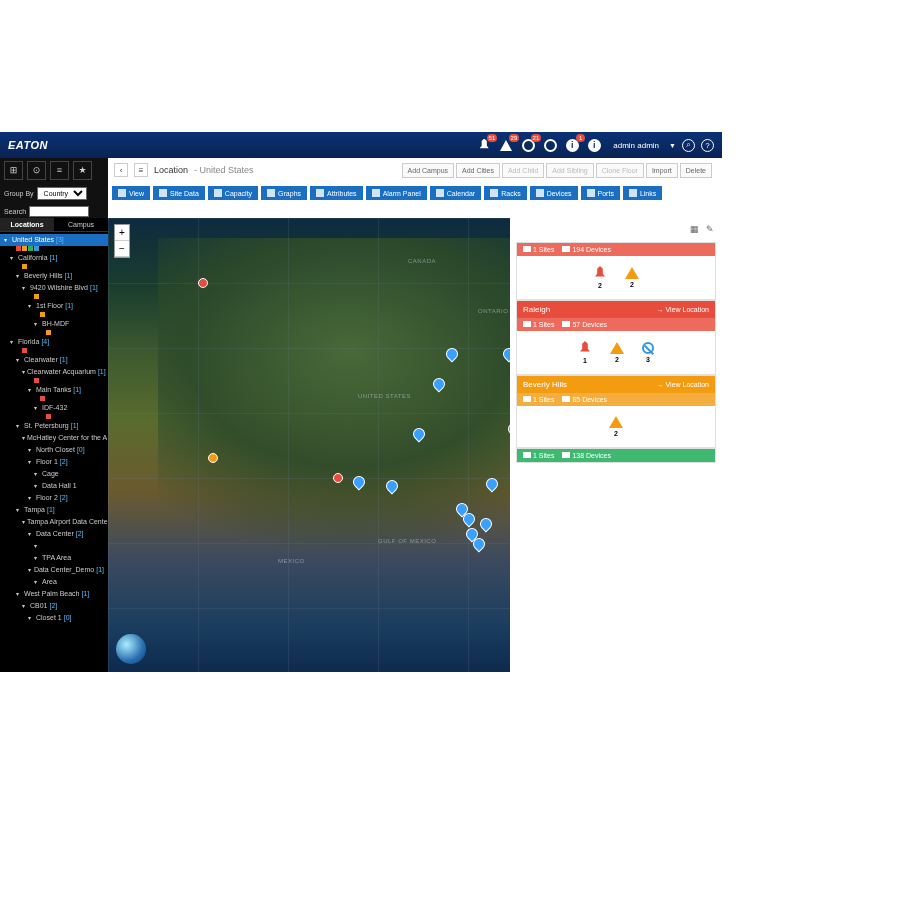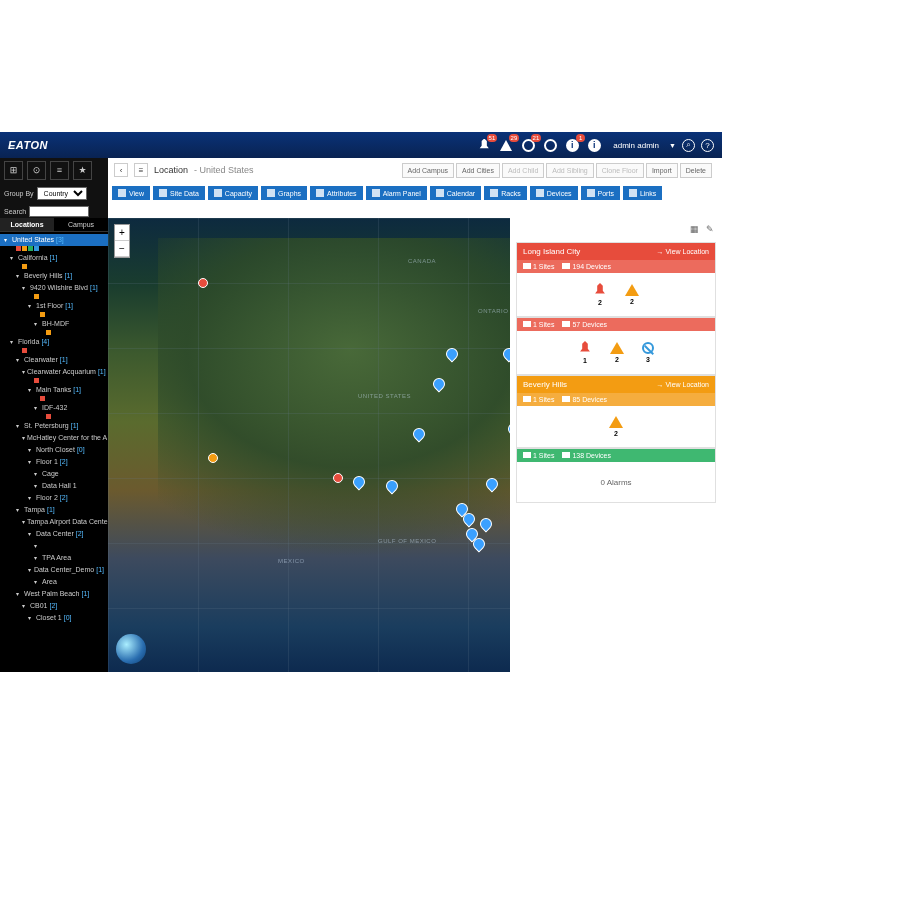--- a/index.html
+++ b/index.html
@@ -429,40 +429,40 @@
         </div>
     </div>
 
     <div class="cards">
       <div class="cards-head">
         <span>▦</span>
         <span>✎</span>
       </div>
       <div id="cards">
           <div class="card">
-            <div class="card-head red">
-              <span>Long Island City</span>
-              <span class="view-link">→ View Location</span>
-            </div>
             <div class="card-sub red">
               <span><span class="dev-ic"></span>1 Sites</span>
               <span><span class="dev-ic"></span>194 Devices</span>
             </div>
             <div class="card-body">
               <div class="alarm">
                 <div class="ico-bell"></div>
                 <span class="num">2</span>
               </div>
               <div class="alarm">
                 <div class="ico-tri"></div>
                 <span class="num">2</span>
               </div>
             </div>
           </div>
           <div class="card">
+            <div class="card-head red">
+              <span>Raleigh</span>
+              <span class="view-link">→ View Location</span>
+            </div>
             <div class="card-sub red">
               <span><span class="dev-ic"></span>1 Sites</span>
               <span><span class="dev-ic"></span>57 Devices</span>
             </div>
             <div class="card-body">
               <div class="alarm">
                 <div class="ico-bell"></div>
                 <span class="num">1</span>
               </div>
               <div class="alarm">
@@ -489,20 +489,17 @@
                 <div class="ico-tri"></div>
                 <span class="num">2</span>
               </div>
             </div>
           </div>
           <div class="card">
             <div class="card-sub green">
               <span><span class="dev-ic"></span>1 Sites</span>
               <span><span class="dev-ic"></span>138 Devices</span>
             </div>
-            <div class="card-body">
-              <div class="no-alarm">0 Alarms</div>
-            </div>
           </div>
         </div>
     </div>
   </div>
 </div>
 
 </body></html>

